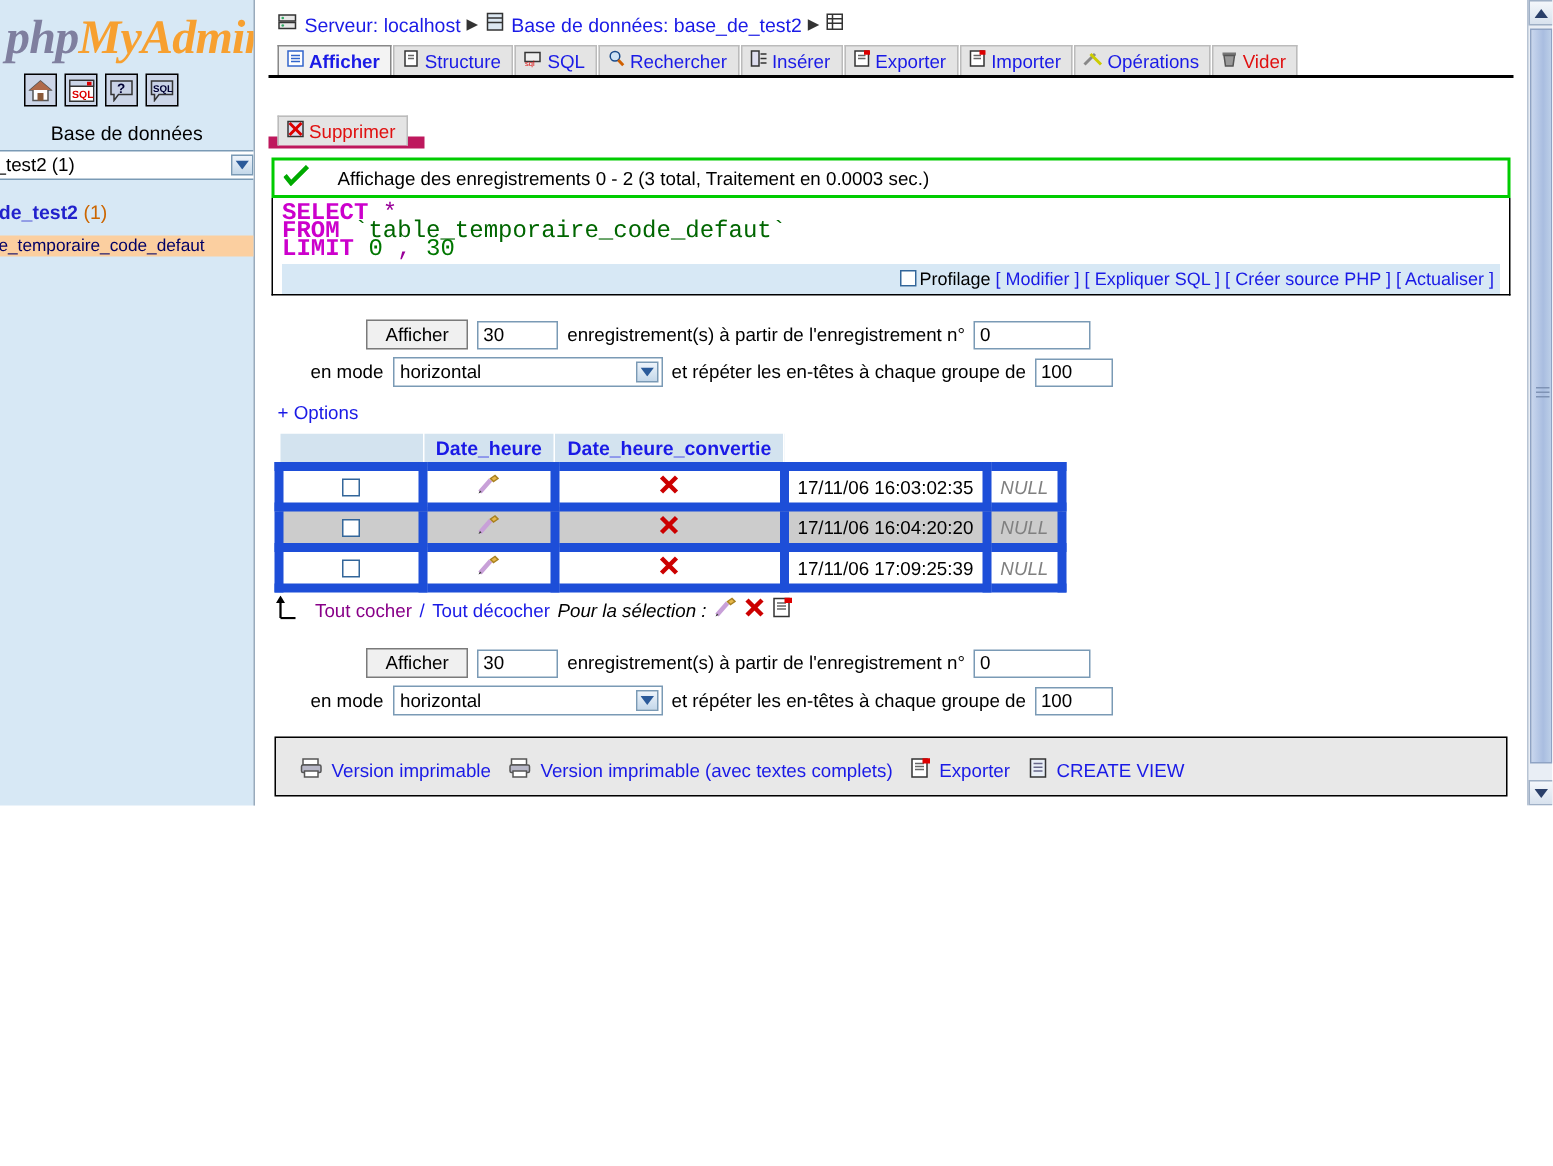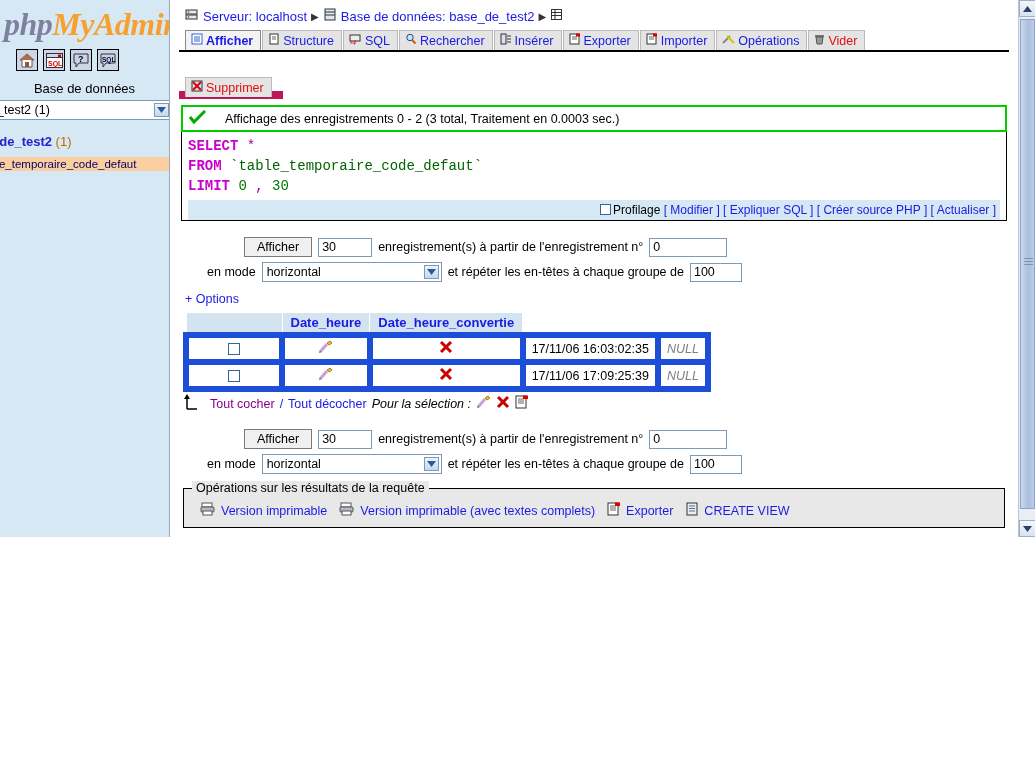--- a/index.html
+++ b/index.html
@@ -174,22 +174,22 @@
   }
   .sqlbox {
     border: 1px solid #000;
     border-top: none;
     margin: 0 2px;
     background: #ffffff;
     padding: 4px 6px 0 6px;
   }
   .sqlcode {
     font-family: "Liberation Mono", monospace;
-    font-size: 14px;
-    line-height: 20px;
+    font-size: 16px;
+    line-height: 12px;
     white-space: pre;
   }
   .kw { color: #cc00cc; font-weight: bold; }
   .tbl { color: #006600; }
   .num { color: #007700; }
   .op { color: #990099; }
   .sqlfoot {
     background: #d7e8f5;
     text-align: right;
     padding: 3px 4px;
@@ -652,20 +652,38 @@
             </td>
             <td class="act">
               <span><svg width="14" height="14" viewBox="0 0 14 14">
                     <line x1="2" y1="2" x2="12" y2="12" stroke="#cc0000" stroke-width="3"></line>
                     <line x1="12" y1="2" x2="2" y2="12" stroke="#cc0000" stroke-width="3"></line>
                   </svg></span>
             </td>
             <td class="val">17/11/06 16:03:02:35</td>
             <td class="nullv">NULL</td>
           </tr>
+          <tr class="even">
+            <td class="cb"><span class="boxchk"></span></td>
+            <td class="act">
+              <span><svg width="15" height="14" viewBox="0 0 15 14">
+                    <line x1="2" y1="12" x2="9" y2="4" stroke="#c8a0d8" stroke-width="3"></line>
+                    <polygon points="9,3 12,1 14,3 11,5" fill="#e8b84a" stroke="#a88020"></polygon>
+                    <polygon points="1,13 3,12 2,11" fill="#333"></polygon>
+                  </svg></span>
+            </td>
+            <td class="act">
+              <span><svg width="14" height="14" viewBox="0 0 14 14">
+                    <line x1="2" y1="2" x2="12" y2="12" stroke="#cc0000" stroke-width="3"></line>
+                    <line x1="12" y1="2" x2="2" y2="12" stroke="#cc0000" stroke-width="3"></line>
+                  </svg></span>
+            </td>
+            <td class="val">17/11/06 16:04:20:20</td>
+            <td class="nullv">NULL</td>
+          </tr>
           <tr class="odd">
             <td class="cb"><span class="boxchk"></span></td>
             <td class="act">
               <span><svg width="15" height="14" viewBox="0 0 15 14">
                     <line x1="2" y1="12" x2="9" y2="4" stroke="#c8a0d8" stroke-width="3"></line>
                     <polygon points="9,3 12,1 14,3 11,5" fill="#e8b84a" stroke="#a88020"></polygon>
                     <polygon points="1,13 3,12 2,11" fill="#333"></polygon>
                   </svg></span>
             </td>
             <td class="act">
@@ -732,21 +750,20 @@
             </span>
           </div>
           <span class="gap"></span>
           <span>et répéter les en-têtes à chaque groupe de</span>
           <span class="gap"></span>
           <div class="tf w52">100</div>
         </div>
       </div>
 
       <div class="ops">
-        <div class="ops-legend">Opérations sur les résultats de la requête</div>
         <div class="ops-items">
           <span class="item">
             <span>
               <svg width="16" height="14" viewBox="0 0 16 14">
                   <rect x="2" y="1" width="10" height="4" fill="#fff" stroke="#555"></rect>
                   <rect x="1" y="5" width="13" height="5" rx="1" fill="#b8b8c8" stroke="#555"></rect>
                   <rect x="3" y="9" width="9" height="4" fill="#fff" stroke="#555"></rect>
                 </svg>
             </span>
             <a href="#">Version imprimable</a>

